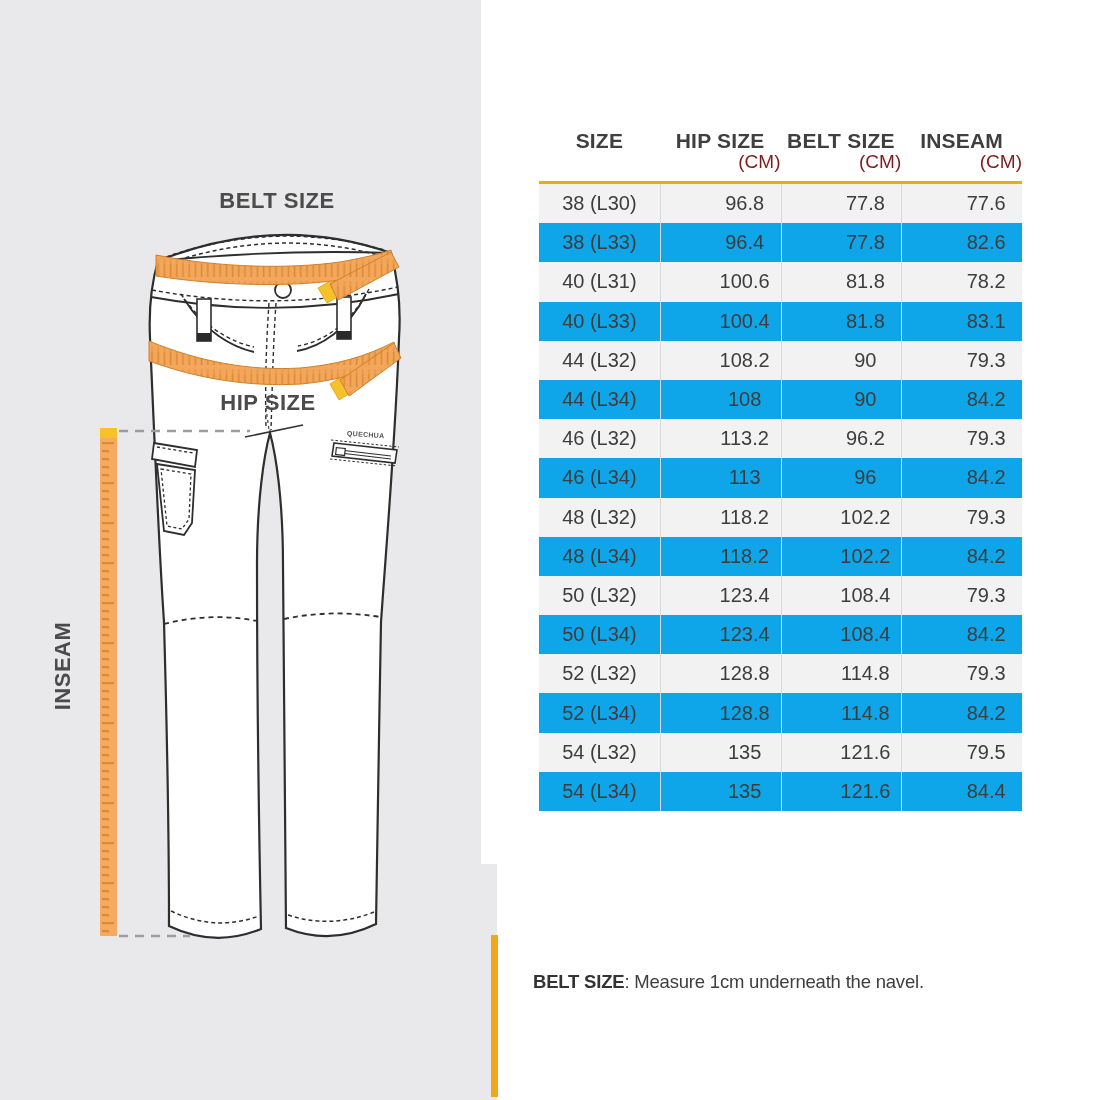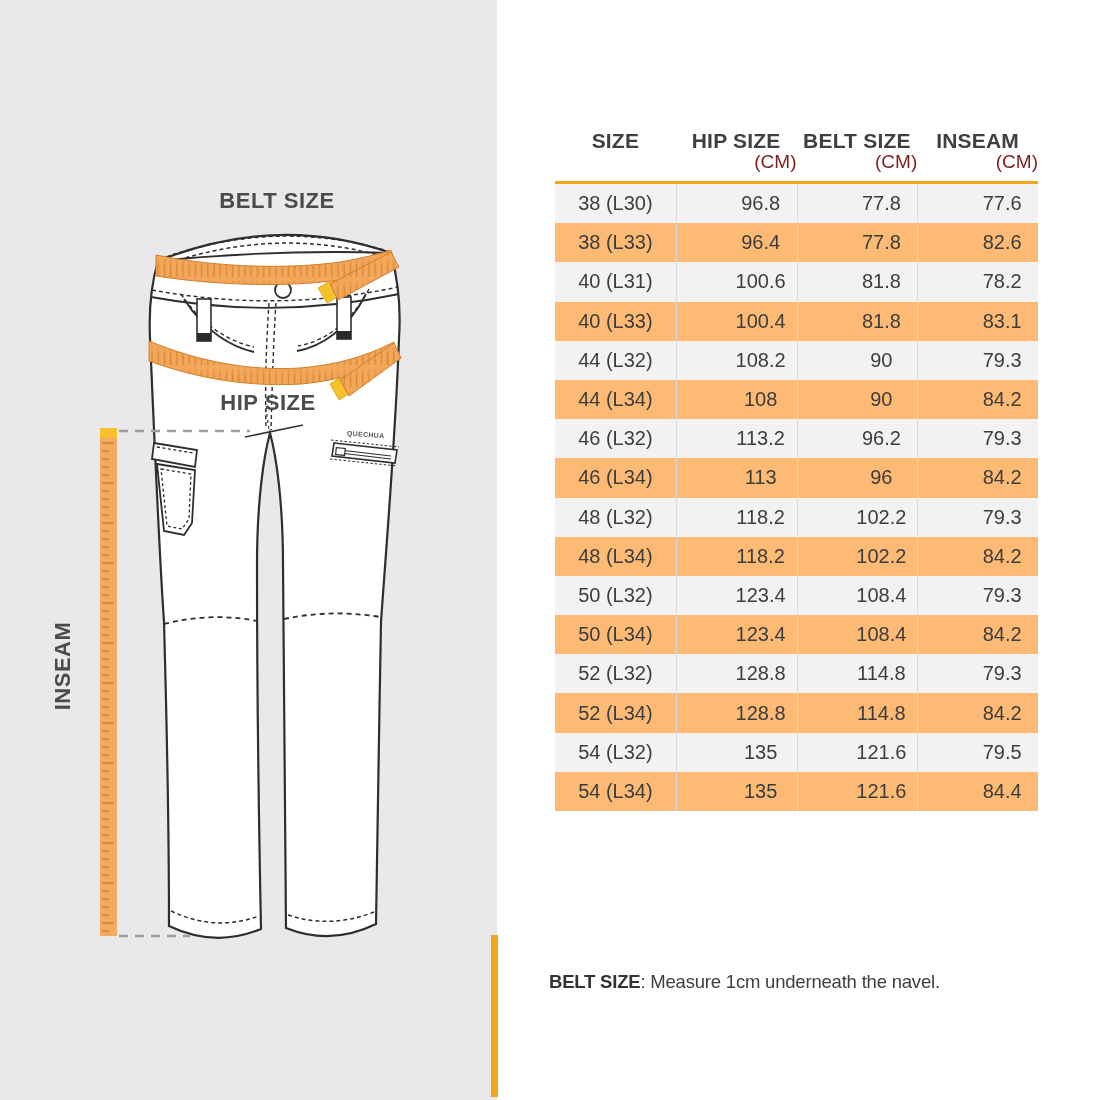--- a/index.html
+++ b/index.html
@@ -25,37 +25,37 @@
   }
   .brand-label{
     position:absolute;left:347px;top:431px;font-size:7px;font-weight:bold;
     color:#555;transform:rotate(4deg);letter-spacing:.3px;
   }
   .accent-bar{
     position:absolute;left:491px;top:935px;width:7px;height:162px;
     background:#f2a71b;
   }
   
-  .right-panel{position:absolute;left:497px;top:0;width:603px;height:864px;background:#fff;}
+  .right-panel{position:absolute;left:481px;top:0;width:603px;height:864px;background:#fff;}
   .table-wrap{position:absolute;top:130px;left:58px;width:483px;}
   .thead{
     display:grid;grid-template-columns:repeat(4,1fr);
     padding-bottom:11px;border-bottom:3px solid #f2a71b;
   }
   .th{ text-align:center; }
   .th-label{font-size:21px;font-weight:bold;color:#3f3f3f;letter-spacing:.2px;line-height:22px;}
   .th-unit{font-size:19px;color:#7f1d1d;margin-top:2px;min-height:16px;line-height:16px;text-align:right;}
   .tbody{width:100%;}
   .trow{
     display:grid;grid-template-columns:repeat(4,1fr);
     height:39.2px;align-items:center;text-align:center;
     font-size:20px;color:#3d3d3d;
   }
   .trow.odd{background:#f2f2f3;}
-  .trow.even{background:#fdba74;}
+  .trow.even{background:#0ea5e9;}
   .tcell{height:100%;display:flex;align-items:center;justify-content:center;}
   .tcell.sep{border-left:1px solid #d9d9da;padding-left:48px;}
   .notes{
     position:absolute;left:52px;top:963px;width:540px;
     font-size:18.5px;color:#3e3e3e;line-height:38px;letter-spacing:-0.2px;
   }
   .notes b{color:#333;}
 </style>
 </head>
 <body>

